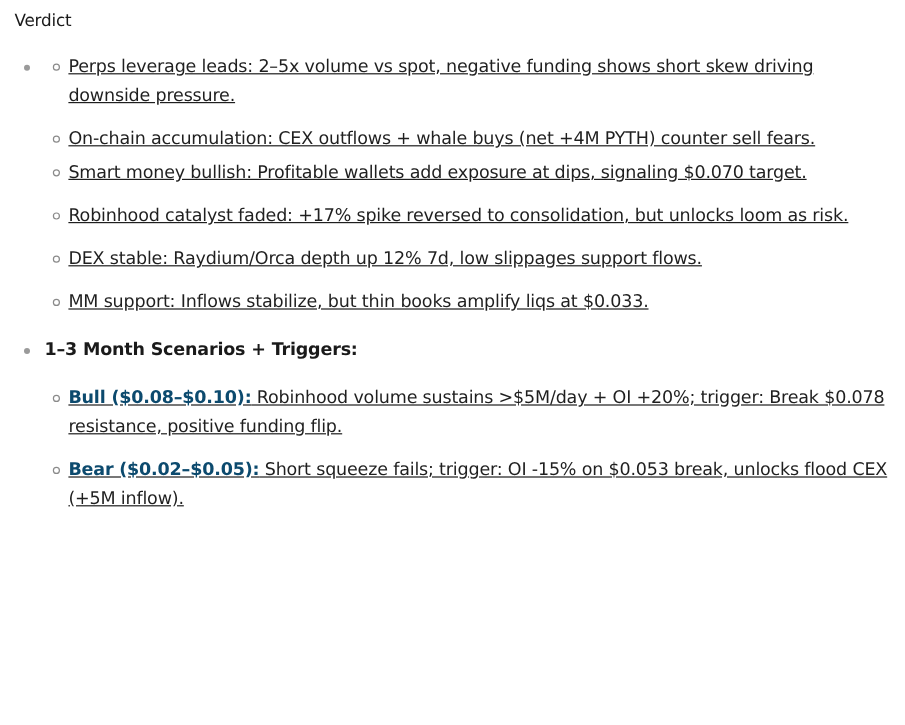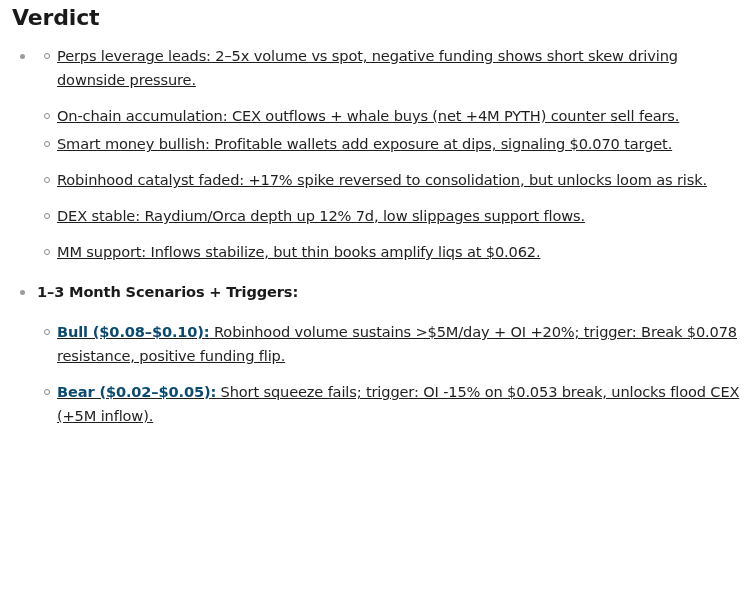--- a/index.html
+++ b/index.html
@@ -5,21 +5,21 @@
   html, body { margin: 0; padding: 0; background: #ffffff; }
   body {
     width: 754px; height: 604px; overflow: hidden;
     font-family: "DejaVu Sans", sans-serif;
     color: #1f1f1f;
     font-size: 14.6px;
     letter-spacing: -0.15px;
   }
   .doc { position: relative; padding: 6px 0 0 12px; }
   h3 {
-    margin: 0; font-size: 22px; font-weight: bold; color: #1a1a1a;
+    margin: 0; font-size: 14px; font-weight: normal; color: #1a1a1a;
     height: 24px; line-height: 24px;
   }
   ul.top { list-style: none; margin: 0; padding: 0; }
   .top-item { position: relative; }
   .top-head {
     position: relative; padding-left: 25px; font-weight: bold;
     line-height: 24px; color: #1a1a1a;
   }
   .top-head .dot {
     position: absolute; left: 8px; top: 10px; width: 5px; height: 5px;
@@ -65,21 +65,21 @@
         <li class="sub-item" style="margin-top:12px;">
           <span class="ring"></span>
           <span>Robinhood catalyst faded: +17% spike reversed to consolidation, but unlocks loom as risk.</span>
         </li>
         <li class="sub-item" style="margin-top:12px;">
           <span class="ring"></span>
           <span>DEX stable: Raydium/Orca depth up 12% 7d, low slippages support flows.</span>
         </li>
         <li class="sub-item" style="margin-top:12px;">
           <span class="ring"></span>
-          <span>MM support: Inflows stabilize, but thin books amplify liqs at $0.062.</span>
+          <span>MM support: Inflows stabilize, but thin books amplify liqs at $0.033.</span>
         </li>
       </ul>
     </li>
 
     <li class="top-item" style="margin-top:16px;">
       <div class="top-head">
         <span class="dot"></span>
         <span>1–3 Month Scenarios + Triggers:</span>
       </div>
       <ul class="sub">

